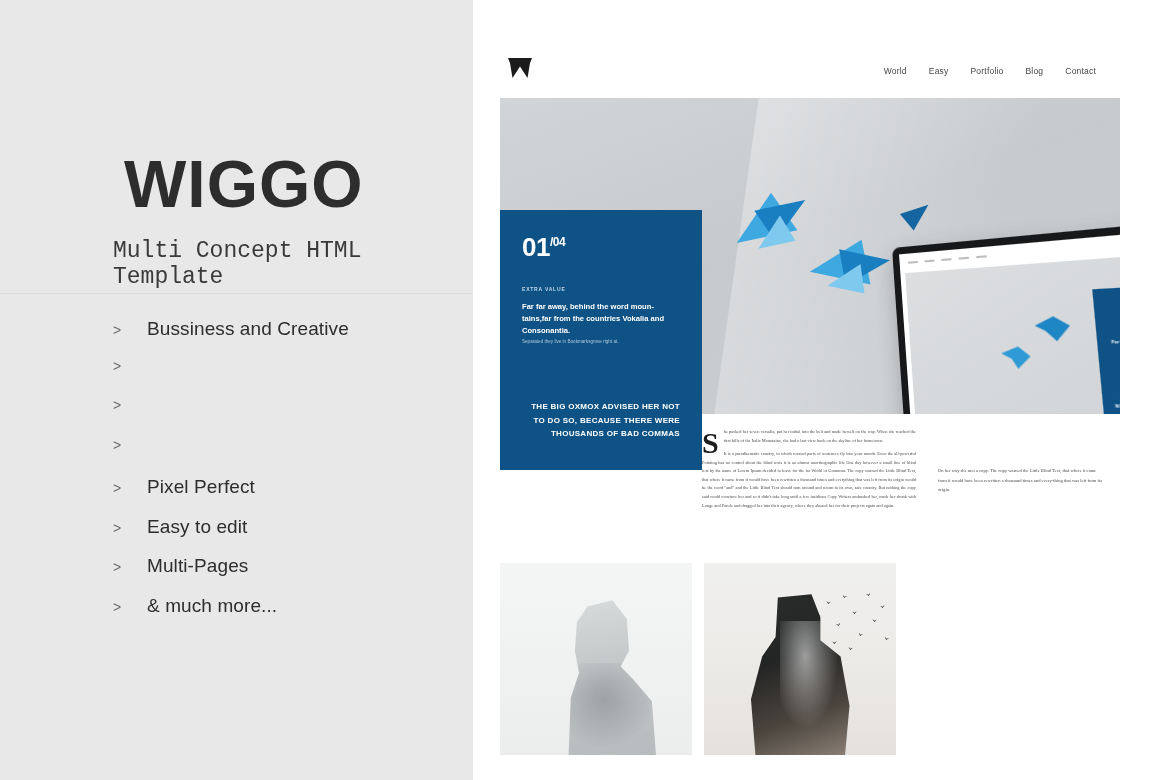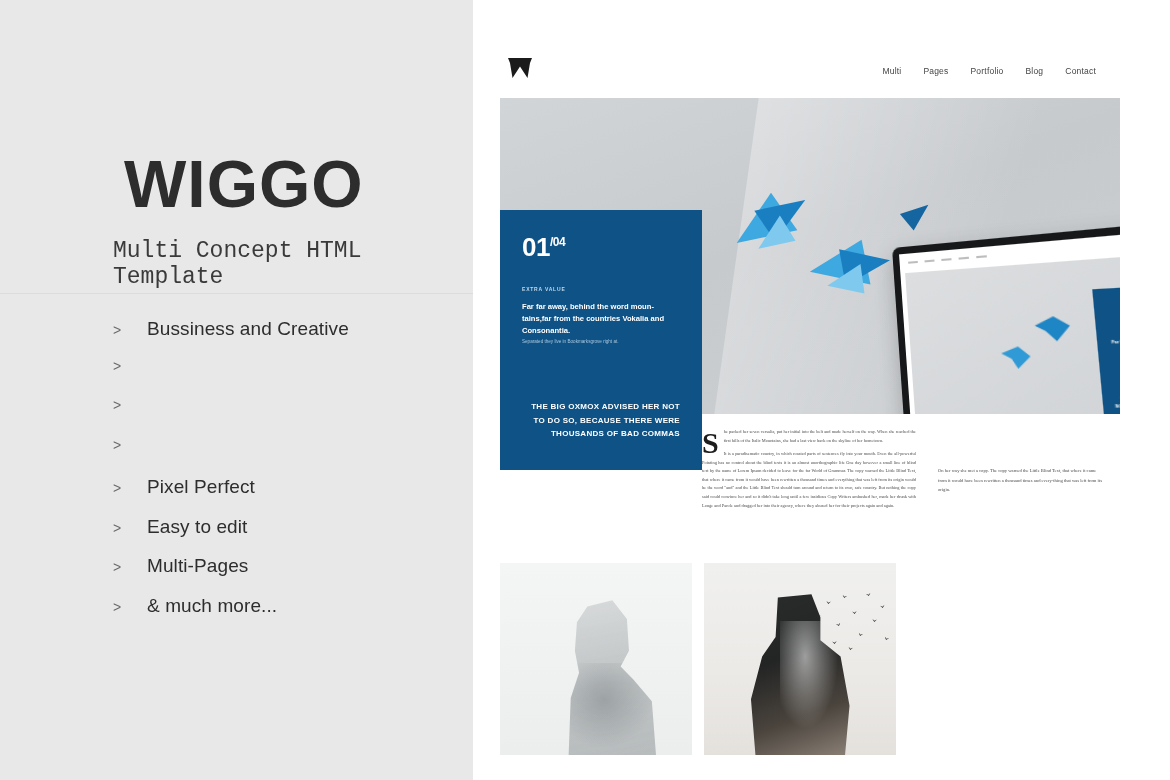--- a/index.html
+++ b/index.html
@@ -226,22 +226,22 @@
 
     <div class="site-header">
       <span class="logo">
         <svg viewBox="0 0 26 24" width="26" height="24" aria-hidden="true">
           <path d="M1 2 H25 L23 7 L20.5 22 L13 10.5 L5.5 22 L3 7 Z" fill="#1b1b1b"></path>
           <path d="M5.5 3.6 H20.5 L19.6 6.2 H6.4 Z" fill="#ffffff" opacity=".0"></path>
         </svg>
       </span>
 
       <nav class="site-nav">
-        <a class="nav-link">Multi</a>
-        <a class="nav-link">Pages</a>
+        <a class="nav-link">World</a>
+        <a class="nav-link">Easy</a>
         <a class="nav-link">Portfolio</a>
         <a class="nav-link">Blog</a>
         <a class="nav-link">Contact</a>
       </nav>
     </div>
 
     <div class="hero">
       <div class="hero-sheen"></div>
 
       <div class="bird bird-a">

